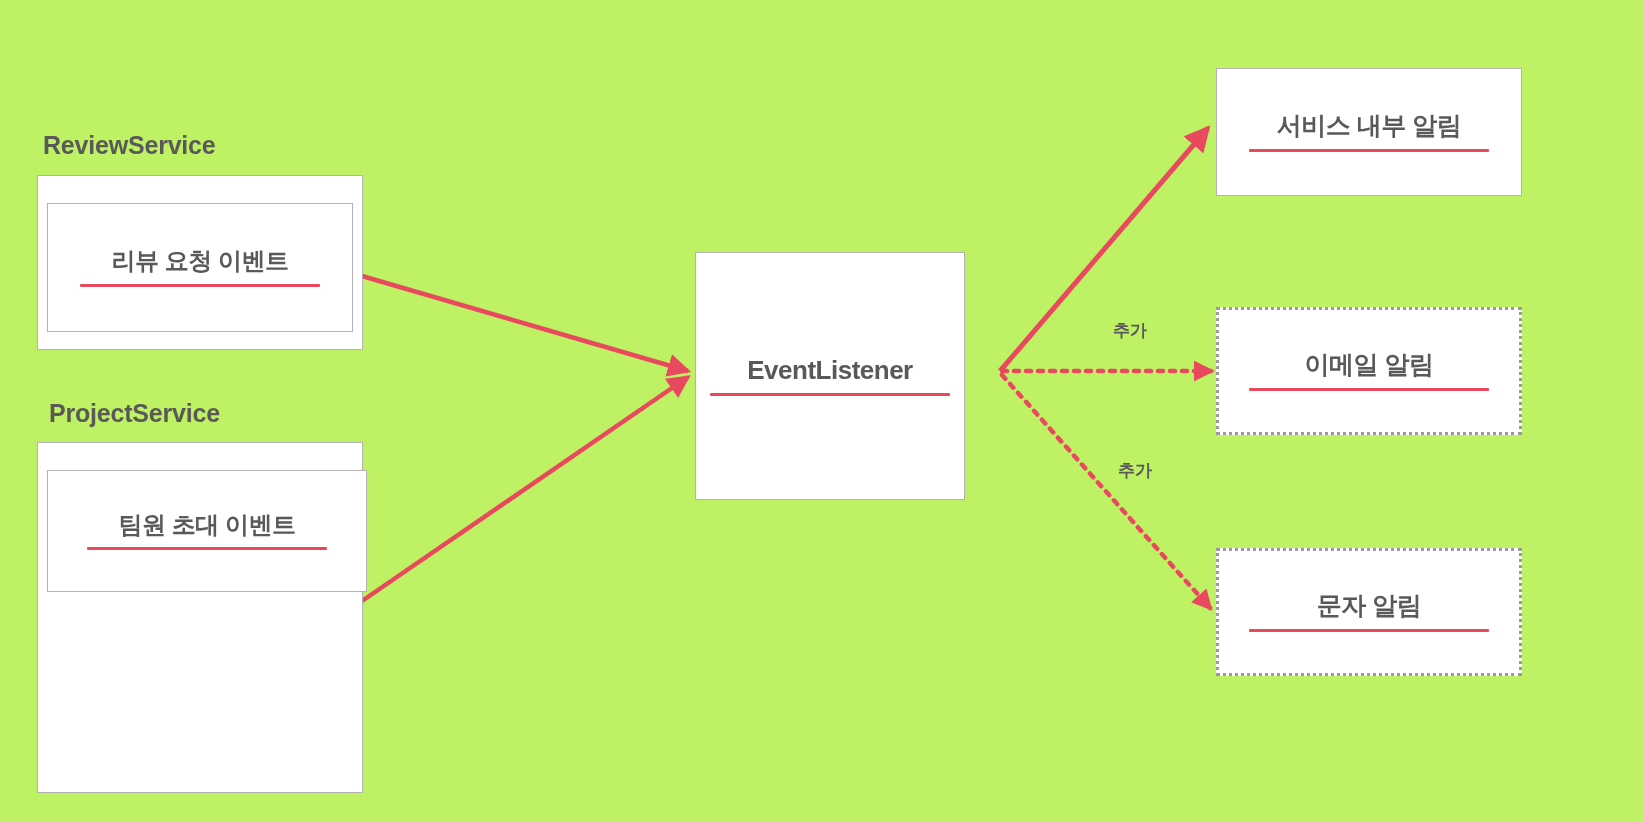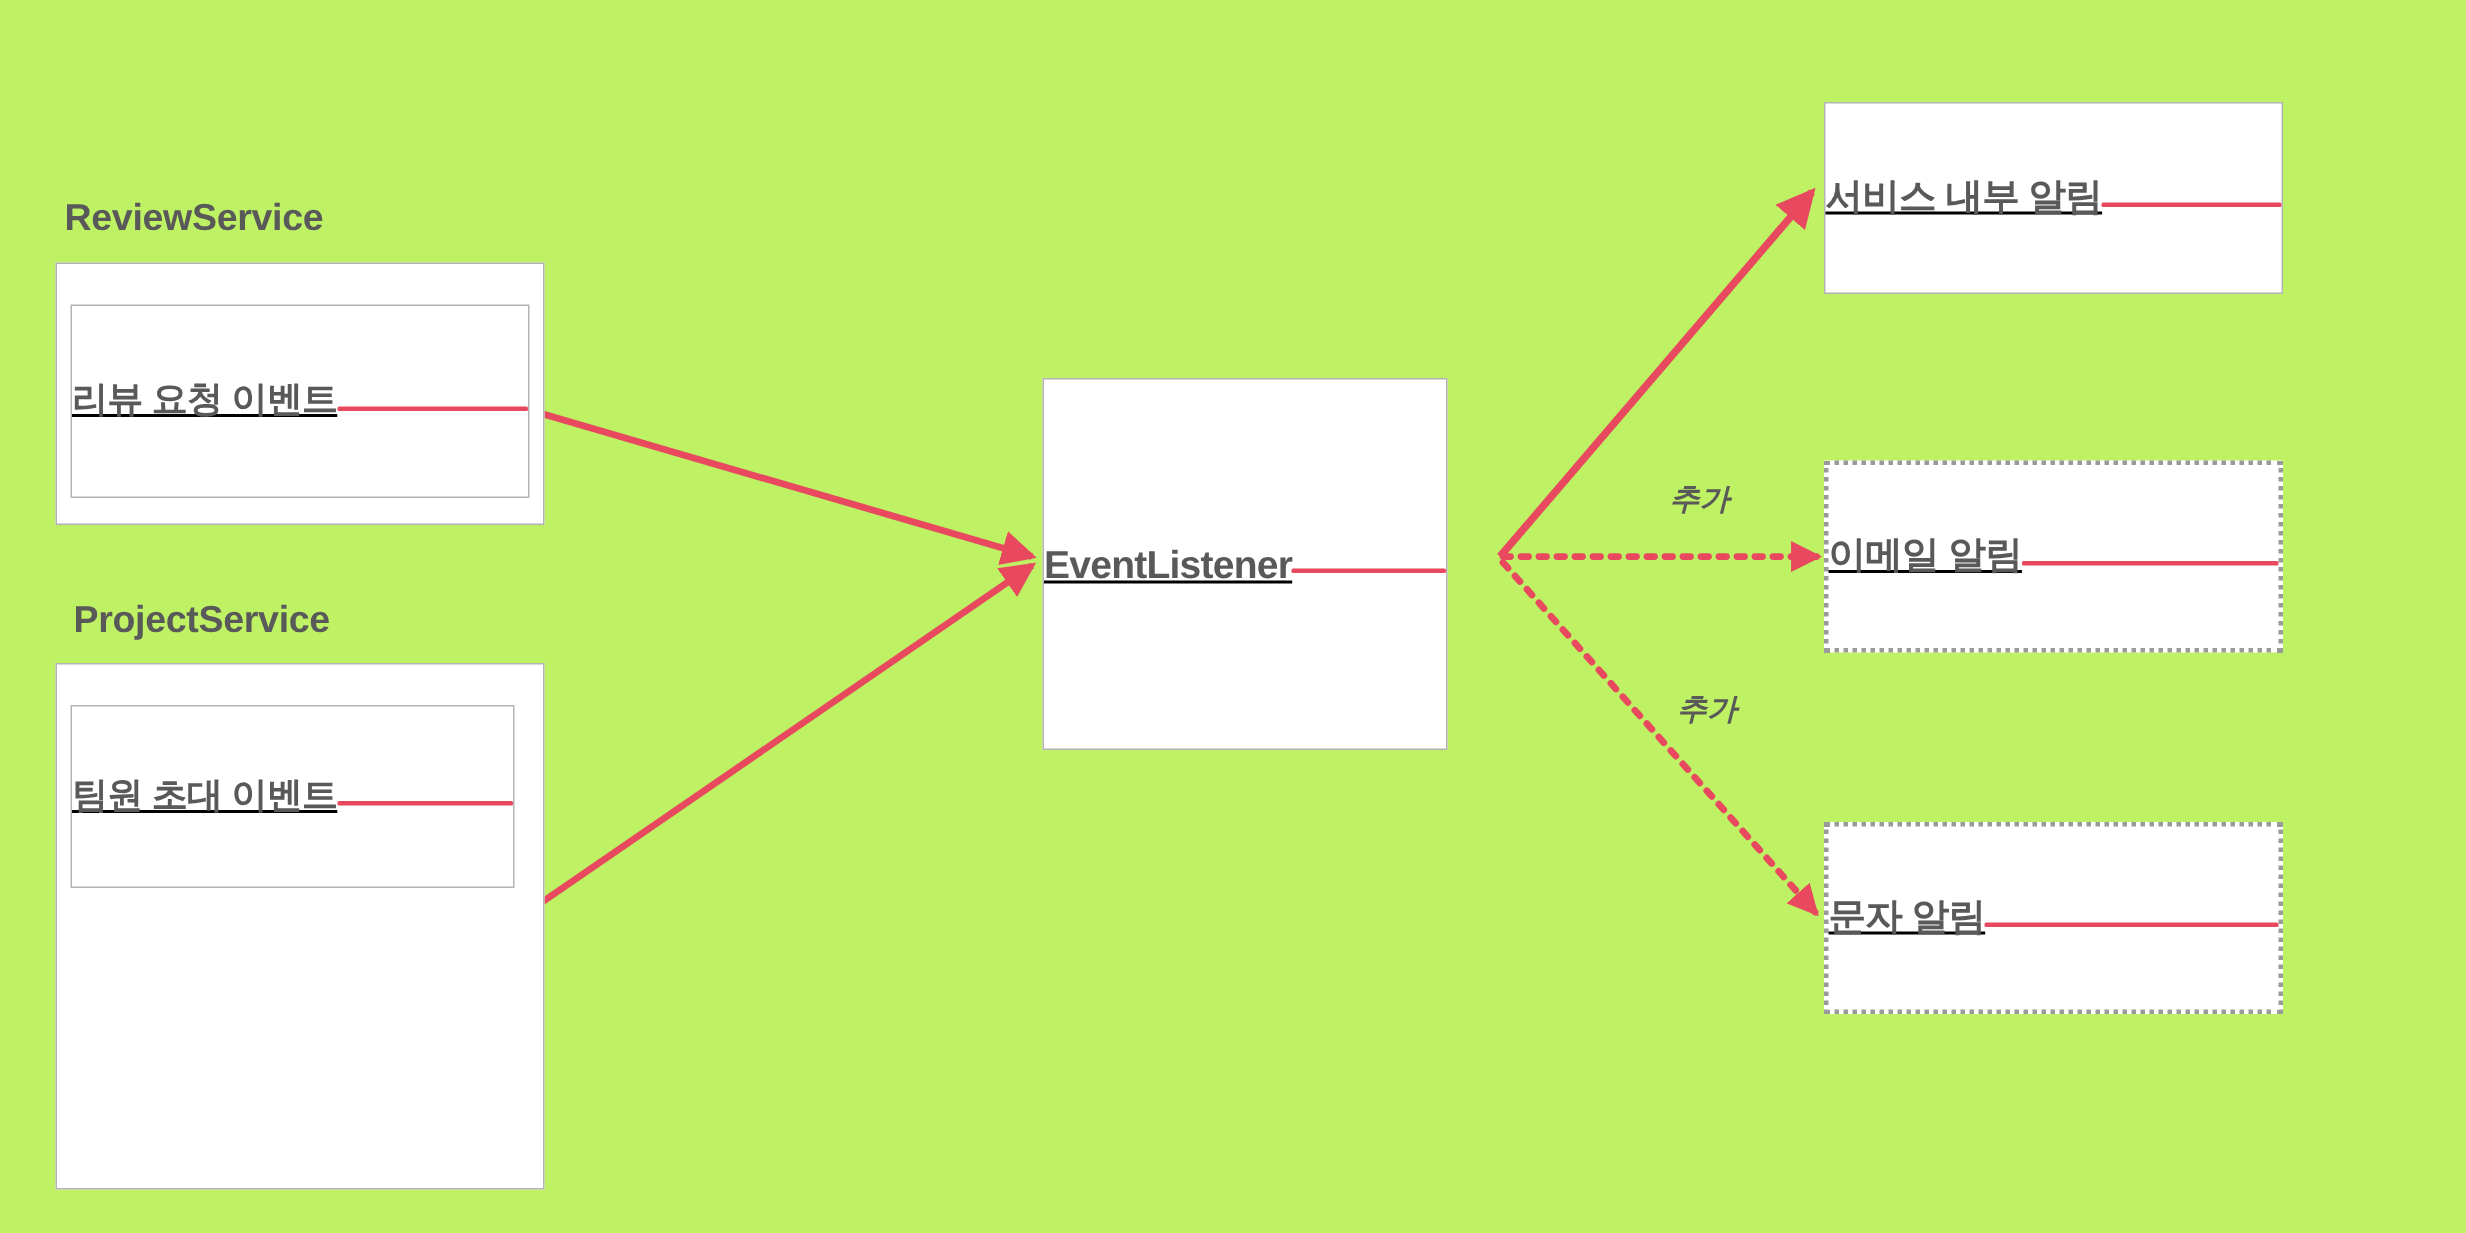--- a/index.html
+++ b/index.html
@@ -43,24 +43,23 @@
     letter-spacing: -0.2px;
     white-space: nowrap;
   }
 
   
   .node {
     position: absolute;
     box-sizing: border-box;
     background: #ffffff;
     display: flex;
-    flex-direction: row;
+    flex-direction: column;
     align-items: center;
     justify-content: center;
-    text-decoration: underline;
   }
   .node.solid {
     border: 1px solid #b3b3b3;
   }
   .node.dotted {
     border: 3px dotted #9a9a9a;
   }
   .node-label {
     font-size: 25px;
     font-weight: bold;
@@ -82,25 +81,24 @@
     border: 1px solid #c9c9c9;
   }
   .event-box .node-label { font-size: 24px; }
 
   
   #node-event-listener .node-label { font-size: 26px; }
 
   
   .edge-label {
     position: absolute;
-    font-size: 20px;
+    font-size: 17px;
     font-weight: bold;
     color: #595959;
     white-space: nowrap;
-    font-style: italic;
   }
 </style>
 </head>
 <body>
 
 <div id="canvas">
 
   <svg id="wires" viewBox="0 0 1644 822" width="1644" height="822" xmlns="http://www.w3.org/2000/svg">
     <defs>
       <marker id="arrow-solid" viewBox="0 0 10 10" refX="8.6" refY="5" markerWidth="5.2" markerHeight="5.2" orient="auto-start-reverse">
@@ -128,21 +126,21 @@
 
   <div class="node solid event-box" style="left:47px; top:203px; width:306px; height:129px;justify-content:center;">
     <div class="node-label">리뷰 요청 이벤트</div>
     <div class="node-rule" style="width:240px;"></div>
   </div>
 
   <div class="service-title" style="left:49px; top:399px;">ProjectService</div>
 
   <div class="service-group" style="left:37px; top:442px; width:326px; height:351px;"></div>
 
-  <div class="node solid event-box" style="left:47px; top:470px; width:296px; height:122px;">
+  <div class="node solid event-box" style="left:47px; top:470px; width:320px; height:122px;">
     <div class="node-label">팀원 초대 이벤트</div>
     <div class="node-rule" style="width:240px;"></div>
   </div>
 
 
   <div class="node solid" id="node-event-listener" style="left:695px; top:252px; width:270px; height:248px;">
     <div class="node-label">EventListener</div>
     <div class="node-rule" style="width:240px;"></div>
   </div>
 

